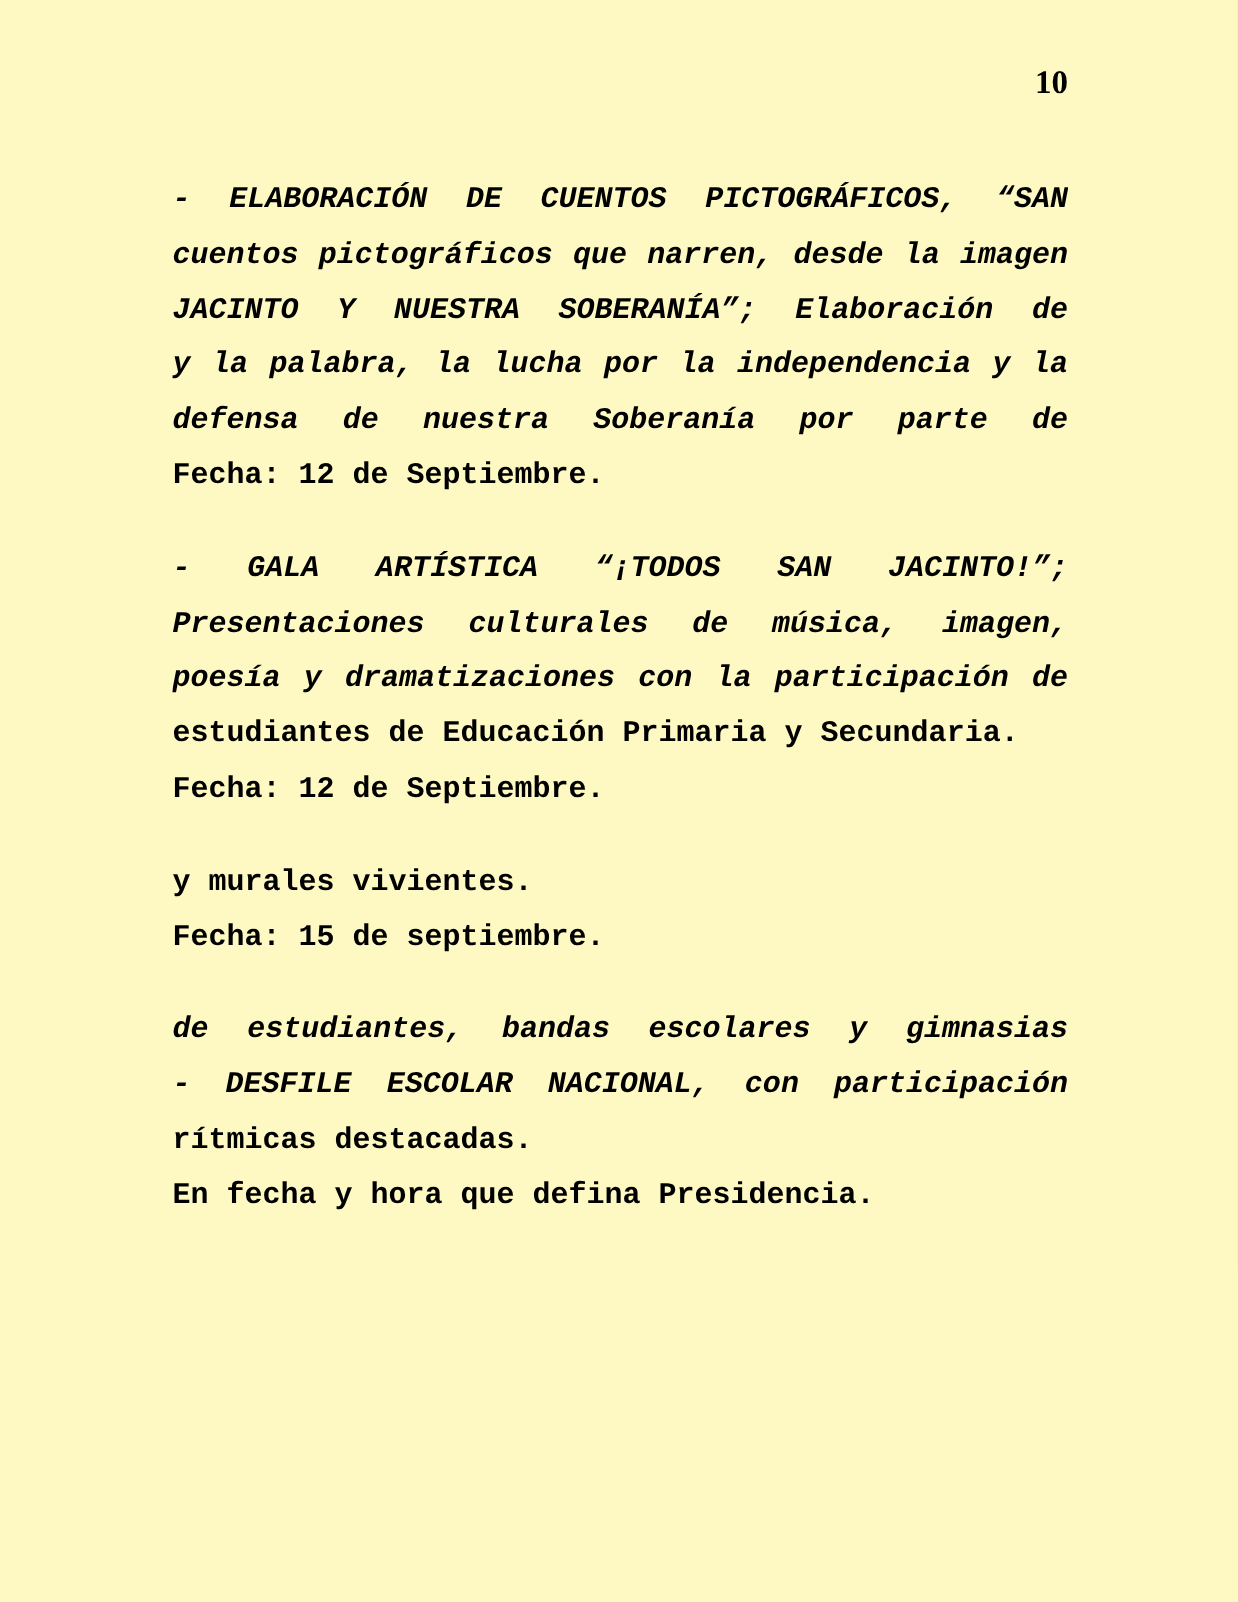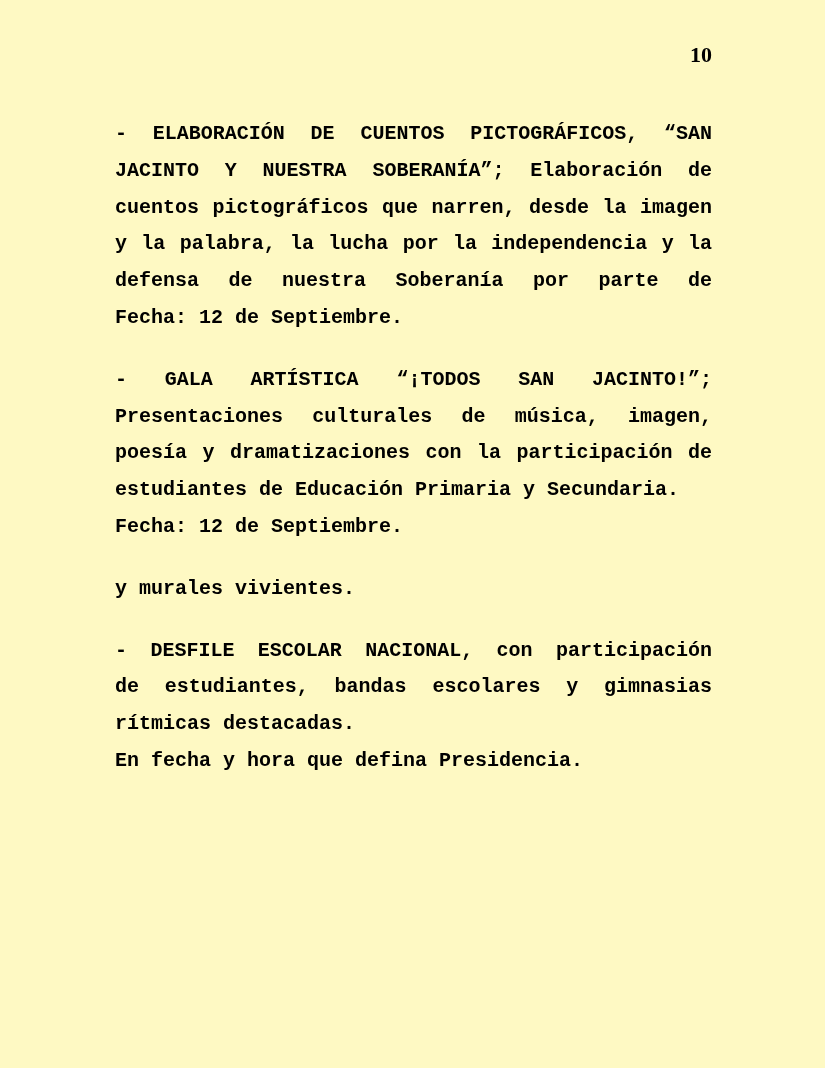--- a/index.html
+++ b/index.html
@@ -37,51 +37,53 @@
   .line {
     line-height: 36.8px;
     height: 36.8px;
     overflow: hidden;
     white-space: nowrap;
   }
   .line.justified {
     white-space: normal;
     text-align: justify;
     text-align-last: justify;
+    font-style: italic;
   }
   .line.justified::after {
     content: "";
     display: inline-block;
     width: 100%;
   }
 </style>
 </head>
 <body>
 
 <div class="page">
   <div class="page-number">10</div>
   <main class="doc-body">
       <div class="paragraph">
         <div class="line justified">- ELABORACIÓN DE CUENTOS PICTOGRÁFICOS, “SAN</div>
+        <div class="line justified">cuentos pictográficos que narren, desde la imagen</div>
         <div class="line justified">JACINTO Y NUESTRA SOBERANÍA”; Elaboración de</div>
-        <div class="line justified">cuentos pictográficos que narren, desde la imagen</div>
         <div class="line justified">y la palabra, la lucha por la independencia y la</div>
         <div class="line justified">defensa de nuestra Soberanía por parte de</div>
         <div class="line">Fecha: 12 de Septiembre.</div>
       </div>
       <div class="paragraph">
         <div class="line justified">- GALA ARTÍSTICA “¡TODOS SAN JACINTO!”;</div>
         <div class="line justified">Presentaciones culturales de música, imagen,</div>
         <div class="line justified">poesía y dramatizaciones con la participación de</div>
         <div class="line">estudiantes de Educación Primaria y Secundaria.</div>
         <div class="line">Fecha: 12 de Septiembre.</div>
       </div>
       <div class="paragraph">
         <div class="line">y murales vivientes.</div>
+        <div class="line">Fecha: 15 de septiembre.</div>
       </div>
       <div class="paragraph">
+        <div class="line justified">de estudiantes, bandas escolares y gimnasias</div>
         <div class="line justified">- DESFILE ESCOLAR NACIONAL, con participación</div>
-        <div class="line justified">de estudiantes, bandas escolares y gimnasias</div>
         <div class="line">rítmicas destacadas.</div>
         <div class="line">En fecha y hora que defina Presidencia.</div>
       </div>
     </main>
 </div>
 
 </body></html>

